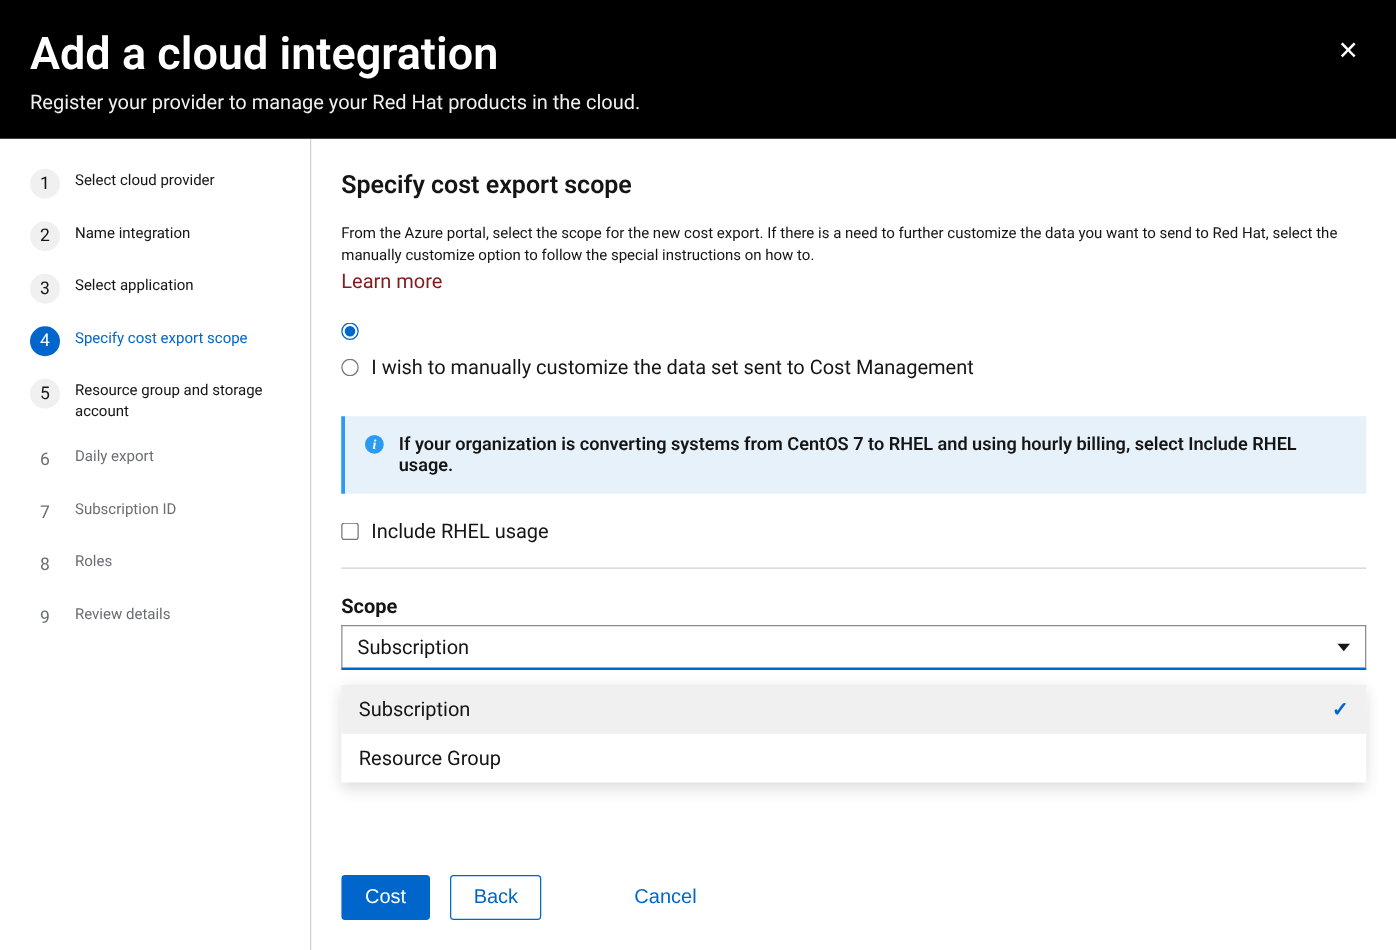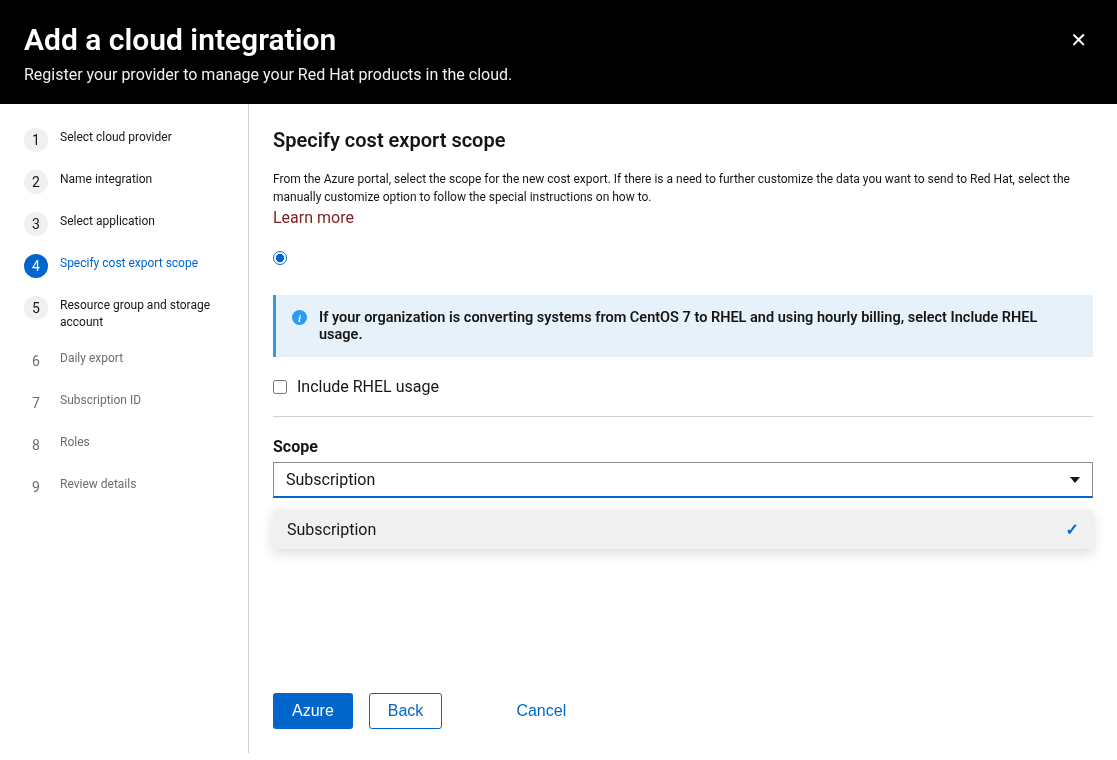--- a/index.html
+++ b/index.html
@@ -1,18 +1,18 @@
 <!DOCTYPE html>
 <html><head>
 <meta charset="utf-8">
 <style>
 * { box-sizing: border-box; margin: 0; padding: 0; }
 body { font-family: -apple-system, BlinkMacSystemFont, "Segoe UI", Roboto, "Helvetica Neue", Arial, sans-serif; background: #fff; color: #151515; width: 1117px; height: 760px; overflow: hidden; position: relative; }
 .header { background: #000; color: #fff; padding: 22px 24px 20px 24px; position: relative; }
-.header h1 { font-size: 30px; font-weight: 600; margin-bottom: 8px; }
+.header h1 { font-size: 36px; font-weight: 600; margin-bottom: 8px; }
 .header p { font-size: 16px; font-weight: 400; color: #f0f0f0; }
 .close-btn { position: absolute; top: 28px; right: 30px; color: #fff; font-size: 20px; cursor: pointer; background: none; border: none; }
 .body { display: flex; height: calc(100% - 111px); }
 .sidebar { width: 249px; border-right: 1px solid #d2d2d2; padding: 24px 16px 24px 24px; }
 .step { display: flex; align-items: flex-start; margin-bottom: 18px; cursor: pointer; }
 .step-num { width: 24px; height: 24px; border-radius: 50%; background: #f0f0f0; color: #151515; font-size: 14px; display: flex; align-items: center; justify-content: center; flex-shrink: 0; margin-right: 12px; }
 .step.active .step-num { background: #0066cc; color: #fff; }
 .step.future .step-num { background: transparent; color: #6a6e73; }
 .step-label { font-size: 12px; color: #151515; line-height: 1.4; padding-top: 1px; }
 .step.active .step-label { color: #0066cc; }
@@ -94,20 +94,24 @@
     </div>
 
   <div class="main">
     <h2>Specify cost export scope</h2>
     <p class="desc">From the Azure portal, select the scope for the new cost export. If there is a need to further customize the data you want to send to Red Hat, select the manually customize option to follow the special instructions on how to.</p>
     <a href="#" class="learn-more">Learn more</a>
 
     <label class="radio-row">
       <input type="radio" name="ds" checked="" style="">
     </label>
+    <label class="radio-row">
+      <input type="radio" name="ds" style="">
+      <span>I wish to manually customize the data set sent to Cost Management</span>
+    </label>
 
     <div class="alert">
       <span class="info-icon">i</span>
       <span>If your organization is converting systems from CentOS 7 to RHEL and using hourly billing, select Include RHEL usage.</span>
     </div>
 
     <label class="check-row">
       <input type="checkbox" style="">
       <span>Include RHEL usage</span>
     </label>
@@ -118,22 +122,25 @@
     <div class="select-wrap">
       <div class="select-display">
         <span>Subscription</span>
         <span class="caret"></span>
       </div>
       <div class="dropdown" id="dropdown">
           <div class="dropdown-item selected">
             <span>Subscription</span>
             <span class="check-icon">✓</span>
           </div>
+          <div class="dropdown-item">
+            <span>Resource Group</span>
+          </div>
         </div>
     </div>
 
     <div class="footer">
-      <button class="btn btn-primary">Azure</button>
+      <button class="btn btn-primary">Cost</button>
       <button class="btn btn-secondary">Back</button>
       <button class="btn btn-link">Cancel</button>
     </div>
   </div>
 </div>
 
 </body></html>

